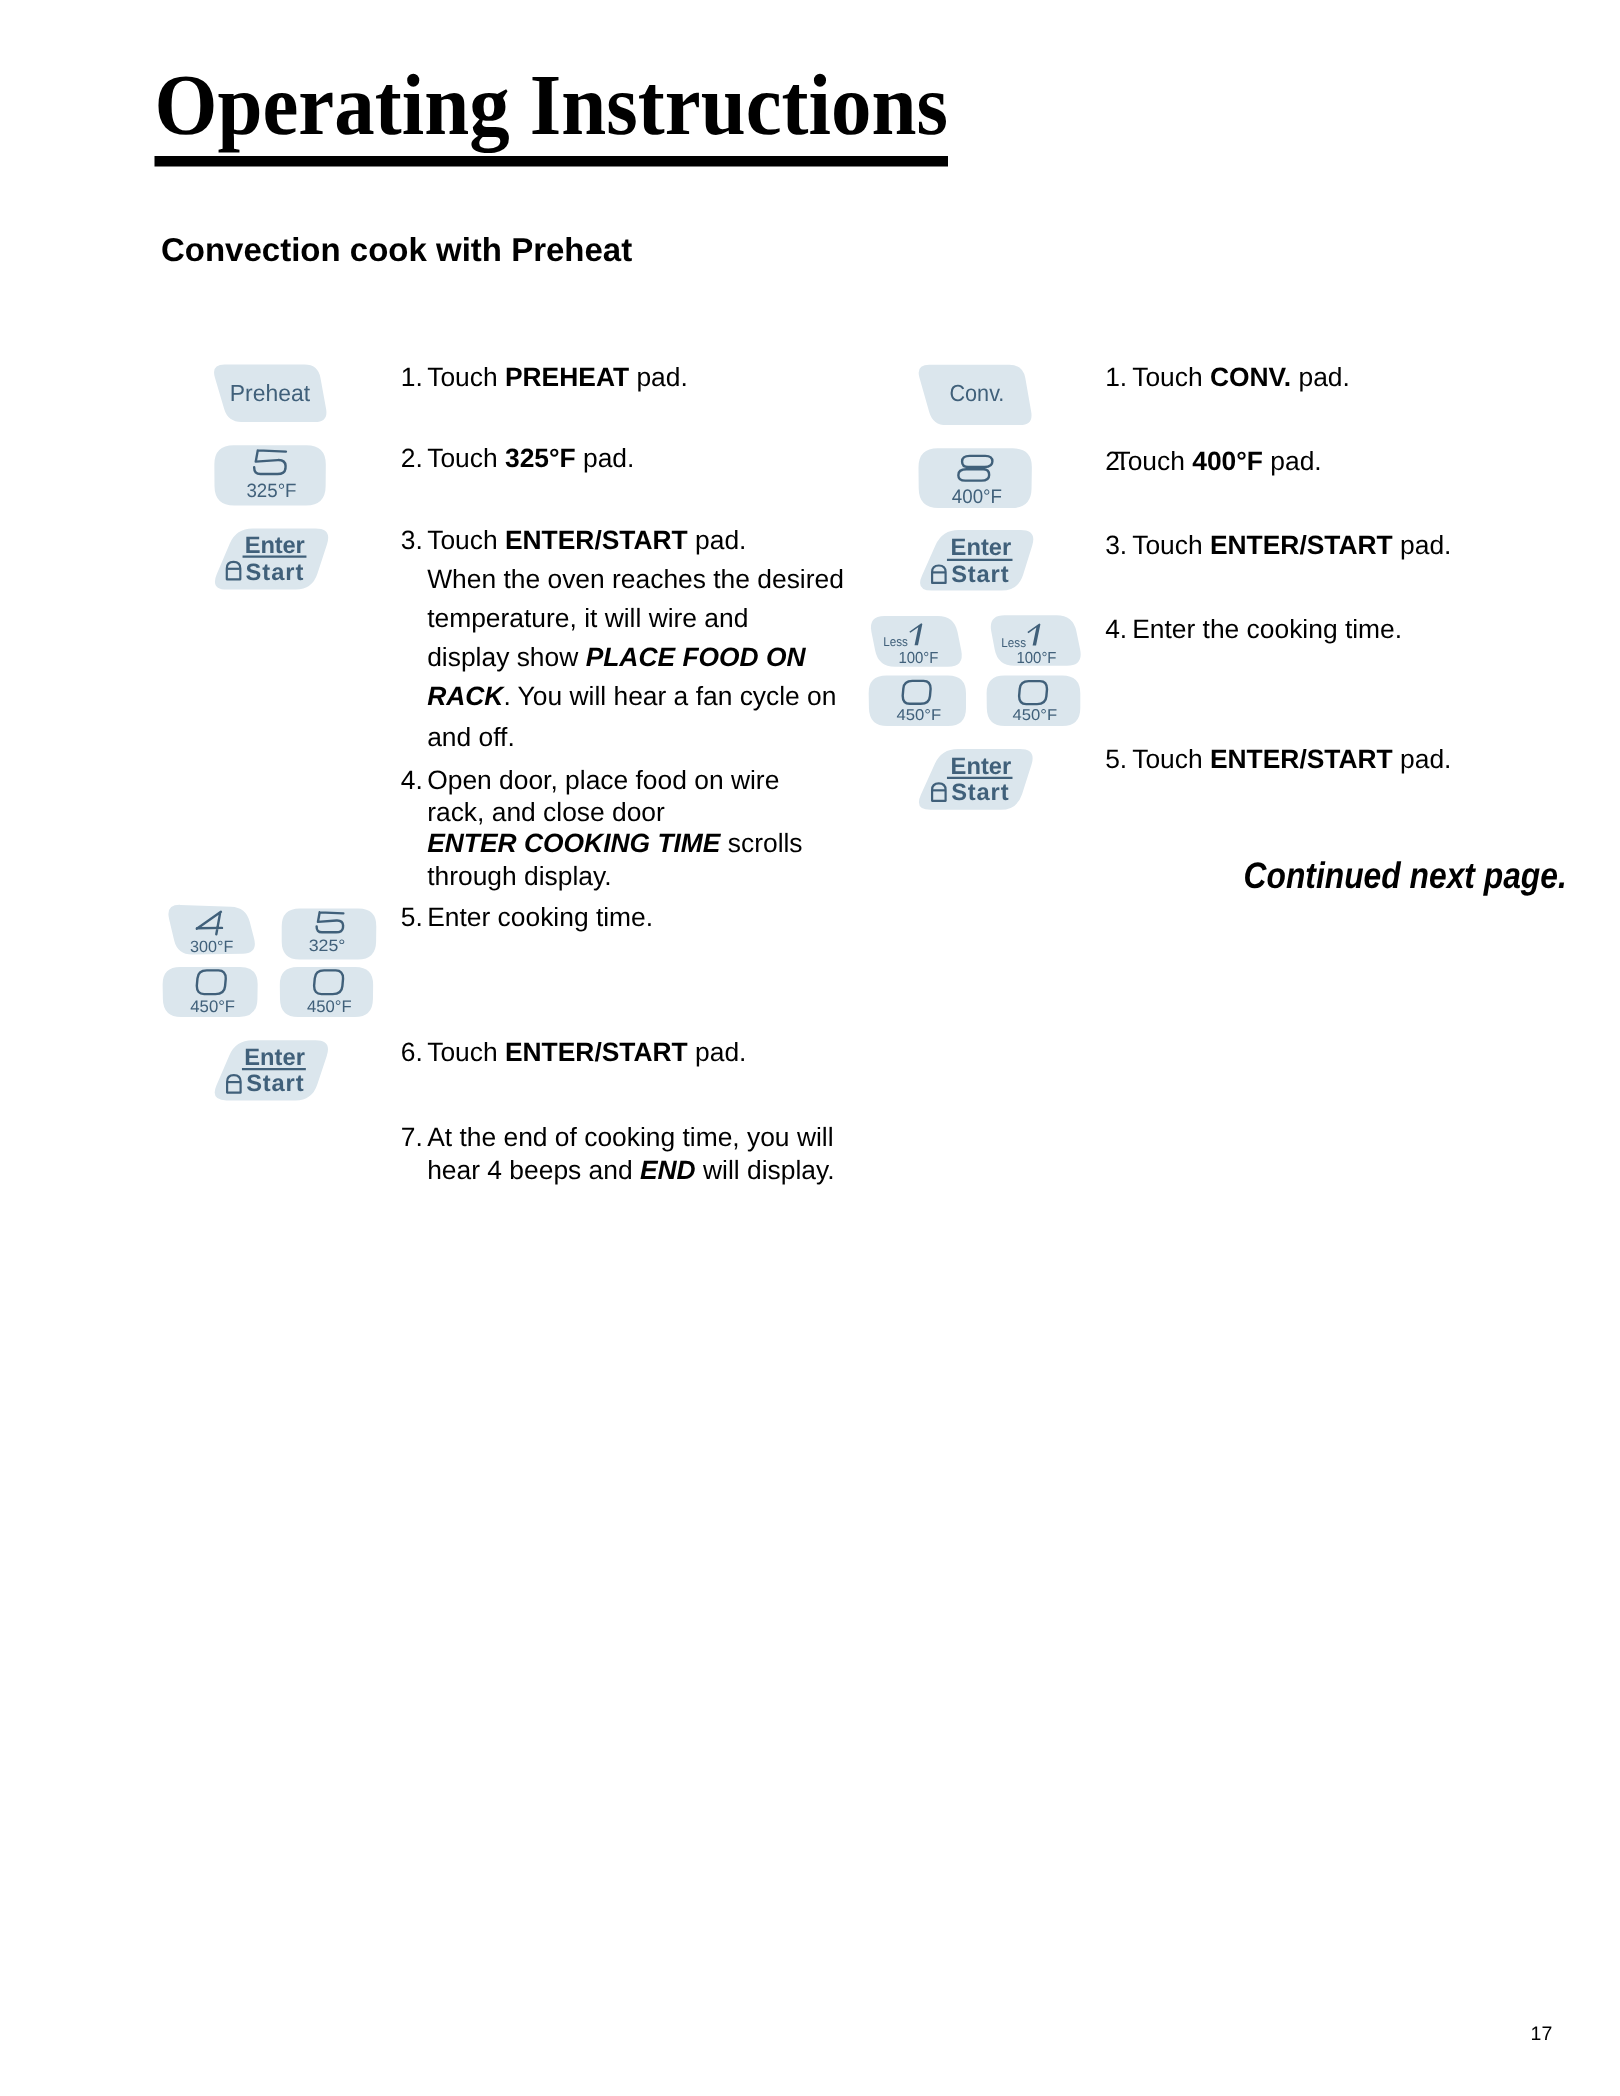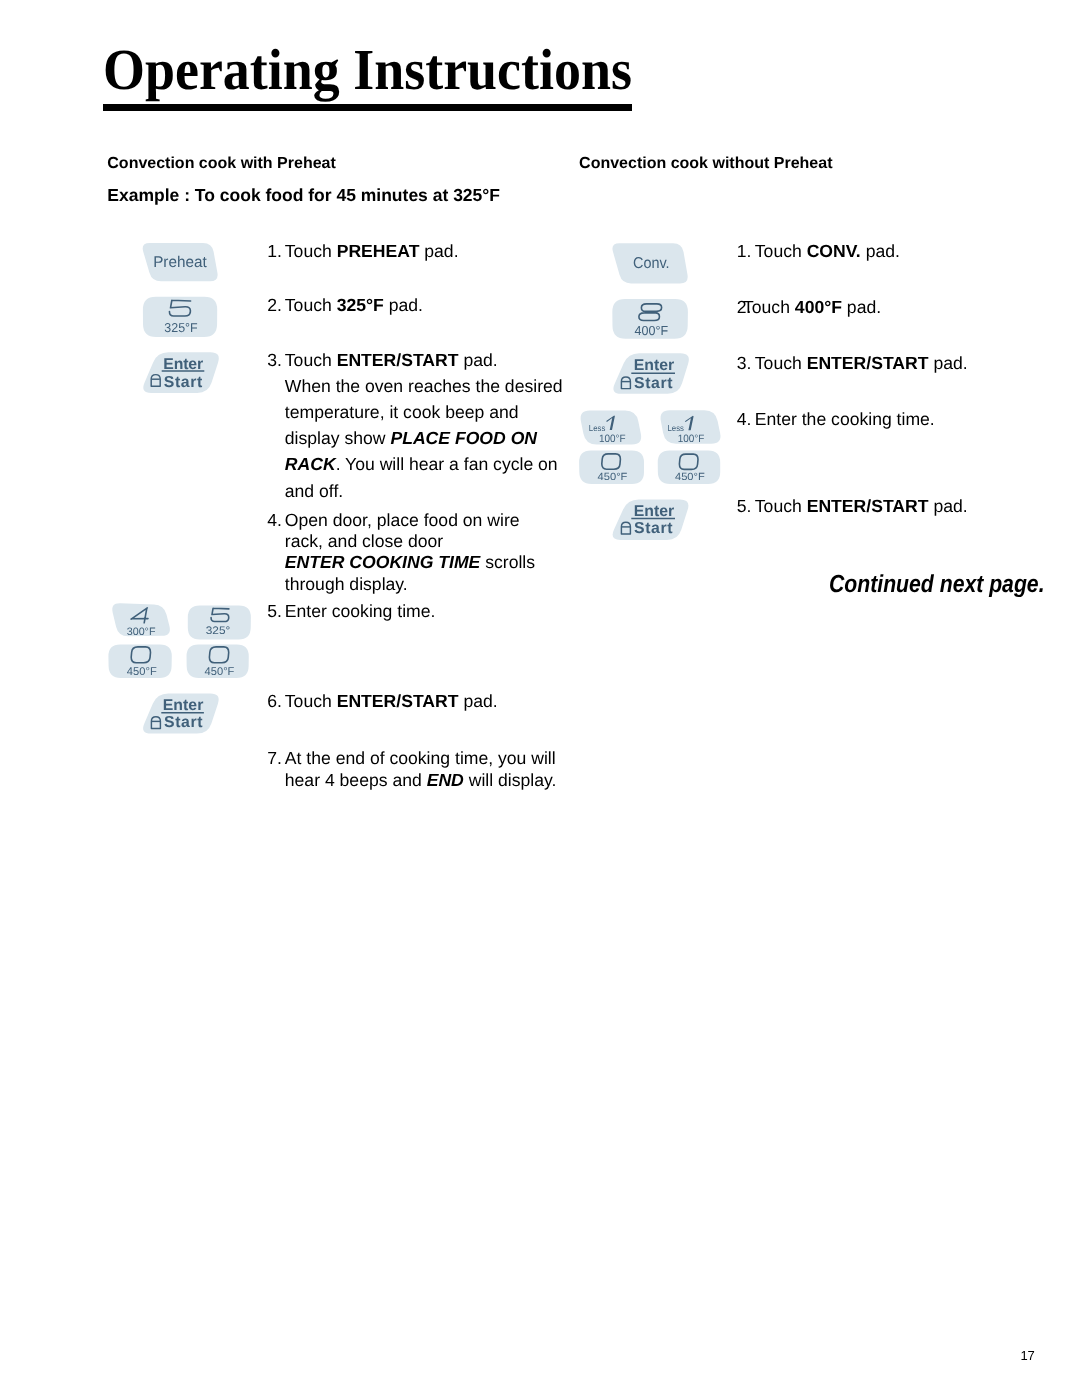--- a/index.html
+++ b/index.html
@@ -6,21 +6,21 @@
   html,body{margin:0;padding:0;}
   body{width:1080px;height:1397px;background:#ffffff;font-family:"Liberation Sans",sans-serif;color:#000;overflow:hidden;position:relative;-webkit-font-smoothing:antialiased;text-rendering:geometricPrecision;}
   .page{position:absolute;left:0;top:0;width:1080px;height:1397px;background:#fff;margin-left:41px;}
   .abs{position:absolute;}
 
   
   #page-title{left:62px;top:41px;font-family:"Liberation Serif",serif;font-weight:bold;font-size:58px;line-height:1;white-space:nowrap;transform:scaleX(0.93);transform-origin:left top;}
   #title-rule{left:62px;top:103.9px;width:528.5px;height:7.6px;background:#000;}
 
   
-  .sec-head{font-size:16px;font-weight:bold;white-space:nowrap;line-height:1;}
+  .sec-head{font-size:22px;font-weight:bold;white-space:nowrap;line-height:1;}
   .sec-ex{font-size:17.5px;font-weight:bold;white-space:nowrap;line-height:1;}
 
   
   .ln{font-size:17.6px;line-height:1;white-space:nowrap;}
   .ln b{font-weight:bold;}
   .ln em{font-weight:bold;}
   .num{font-size:17.6px;line-height:1;white-space:nowrap;}
 
   
   #continued{font-size:24.6px;font-weight:bold;font-style:italic;white-space:nowrap;line-height:1;transform:scaleX(0.862);transform-origin:left top;}
@@ -32,33 +32,31 @@
   #pad-layer svg{position:absolute;left:0;top:0;overflow:visible;}
 </style>
 </head>
 <body>
 
 <div class="page">
   <div class="abs" id="page-title">Operating Instructions</div>
   <div class="abs" id="title-rule"></div>
 
   <div class="abs sec-head" style="left:66.3px;top:156.4px">Convection cook with Preheat</div>
-  <div class="abs sec-ex" style="left:66.3px;top:187.3px">Example : To cook food for 45 minutes at 325°F</div>
-
-  <div class="abs sec-head" style="left:538.1px;top:156.4px">Convection cook without Preheat</div>
+
 
   <div id="left-steps">
       <div class="abs num" style="left: 226.2px; top: 243.3px;">1.</div>
       <div class="abs ln" style="left: 243.8px; top: 243.3px;"><span>Touch </span><b>PREHEAT</b><span> pad.</span></div>
       <div class="abs num" style="left: 226.2px; top: 297.2px;">2.</div>
       <div class="abs ln" style="left: 243.8px; top: 297.2px;"><span>Touch </span><b>325°F</b><span> pad.</span></div>
       <div class="abs num" style="left: 226.2px; top: 351.7px;">3.</div>
       <div class="abs ln" style="left: 243.8px; top: 351.7px;"><span>Touch </span><b>ENTER/START</b><span> pad.</span></div>
       <div class="abs ln" style="left: 243.8px; top: 378.3px;"><span>When the oven reaches the desired</span></div>
-      <div class="abs ln" style="left: 243.8px; top: 404.2px;"><span>temperature, it cook beep and</span></div>
+      <div class="abs ln" style="left: 243.8px; top: 404.2px;"><span>temperature, it will wire and</span></div>
       <div class="abs ln" style="left: 243.8px; top: 430.2px;"><span>display show </span><em>PLACE FOOD ON</em></div>
       <div class="abs ln" style="left: 243.8px; top: 456.2px;"><em>RACK</em><span>. You will hear a fan cycle on</span></div>
       <div class="abs ln" style="left: 243.8px; top: 482.9px;"><span>and off.</span></div>
       <div class="abs num" style="left: 226.2px; top: 512.2px;">4.</div>
       <div class="abs ln" style="left: 243.8px; top: 512.2px;"><span>Open door, place food on wire</span></div>
       <div class="abs ln" style="left: 243.8px; top: 532.8px; text-align: right;"><span>rack, and close door</span></div>
       <div class="abs ln" style="left: 243.8px; top: 554px;"><em>ENTER COOKING TIME</em><span> scrolls</span></div>
       <div class="abs ln" style="left: 243.8px; top: 575.7px;"><span>through display.</span></div>
       <div class="abs num" style="left: 226.2px; top: 602.9px;">5.</div>
       <div class="abs ln" style="left: 243.8px; top: 602.9px;"><span>Enter cooking time.</span></div>

